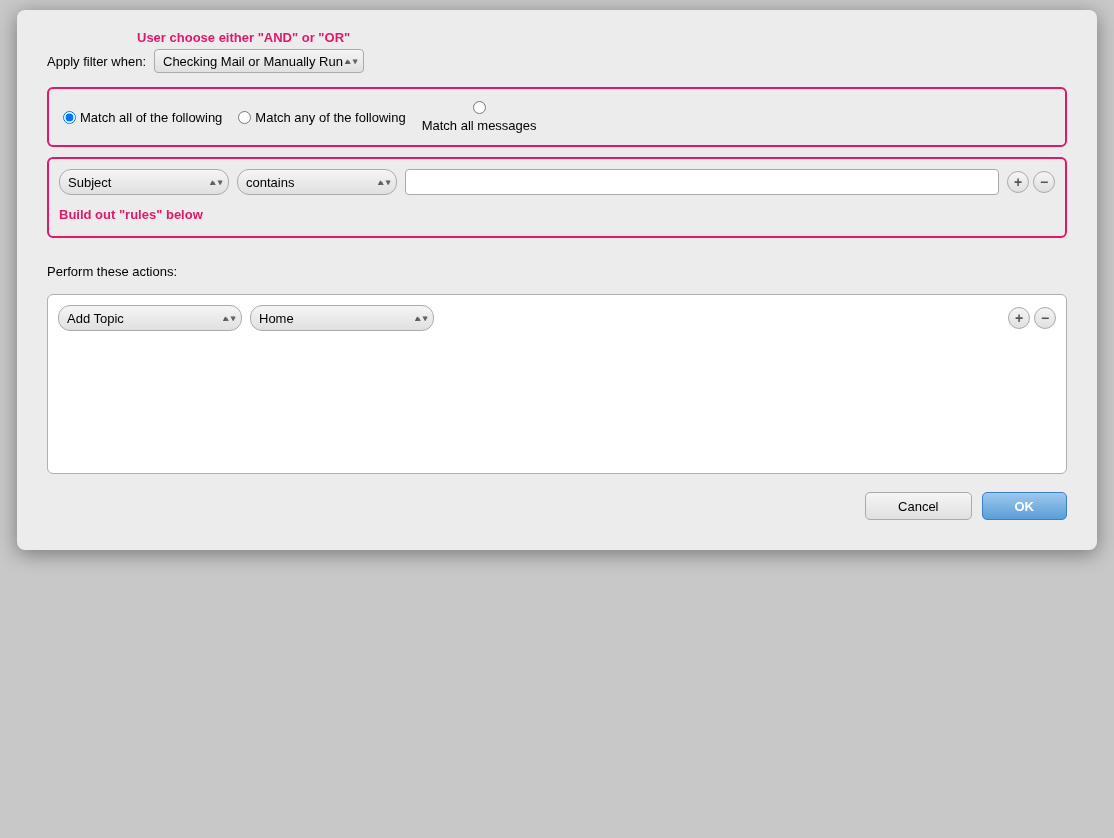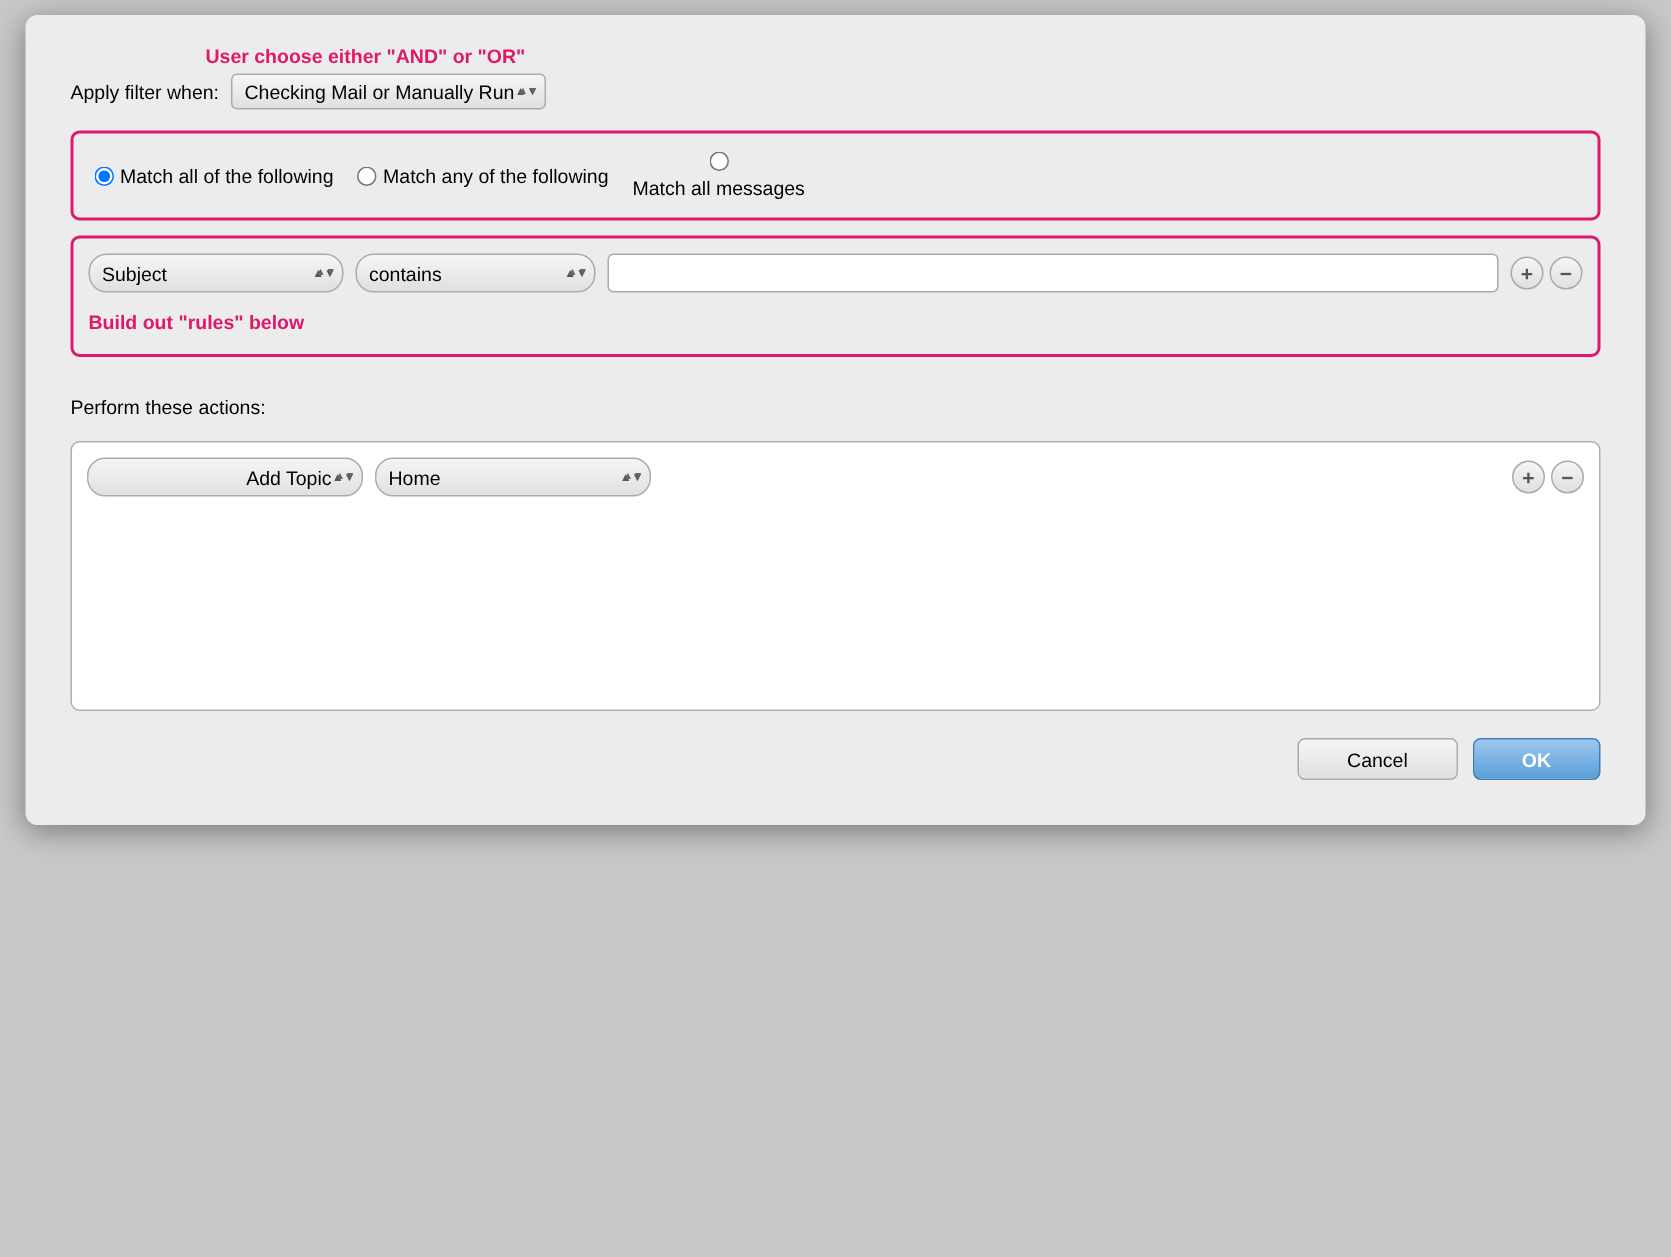--- a/index.html
+++ b/index.html
@@ -371,21 +371,21 @@
     </div>
 
     <div style="height:16px;"></div>
 
     <div class="actions-label">Perform these actions:</div>
 
     <div class="actions-outer">
       <div class="action-row">
 
         <div class="select-wrapper">
-          <select class="condition-select" style="width:184px;text-align:right;">
+          <select class="condition-select" style="width:184px;">
             <option>Add Topic</option>
             <option>Move Message</option>
             <option>Copy Message</option>
             <option>Set Color</option>
             <option>Mark as Read</option>
             <option>Delete</option>
           </select>
           <span style="position:absolute;right:5px;top:50%;transform:translateY(-50%);font-size:8px;color:#555;pointer-events:none;">▲▼</span>
         </div>
 

